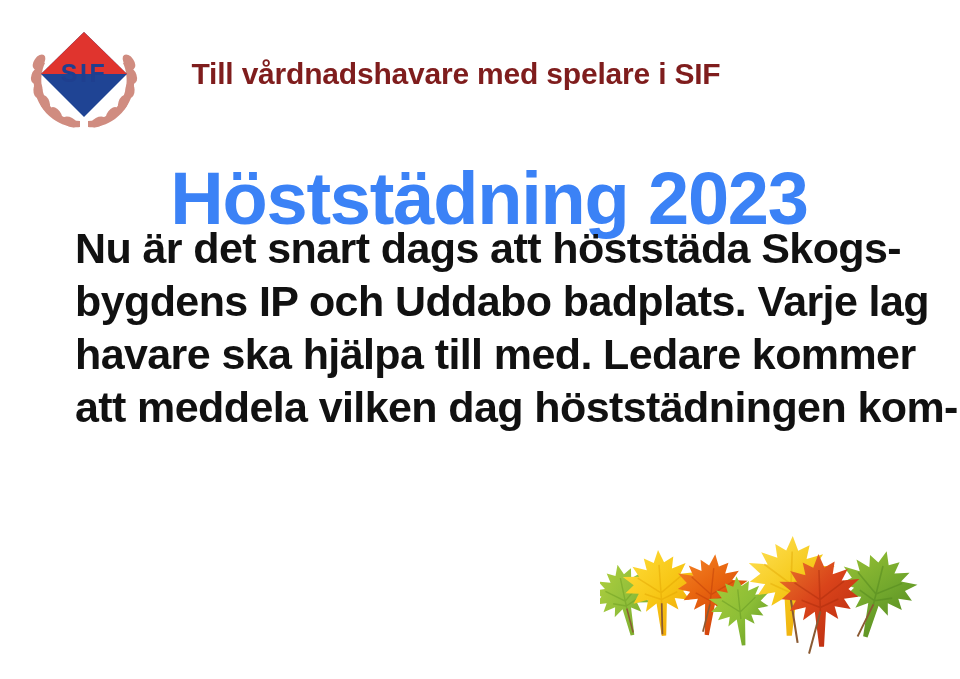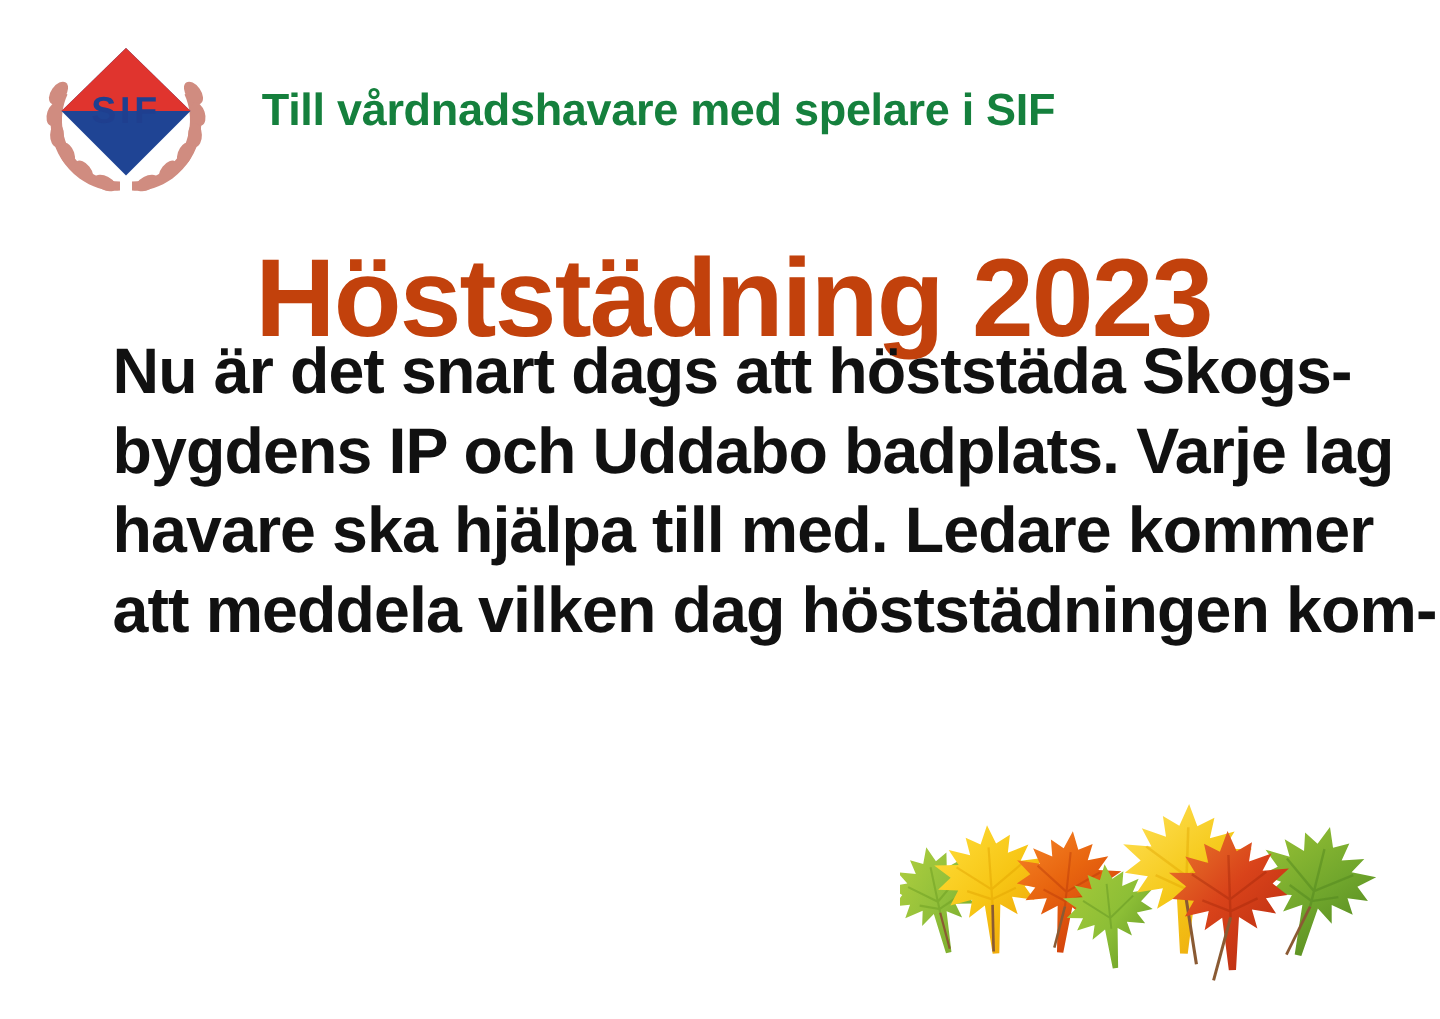--- a/index.html
+++ b/index.html
@@ -25,47 +25,47 @@
     left: 25px;
     top: 22px;
     width: 118px;
     height: 112px;
   }
   #club-logo svg { display: block; width: 100%; height: 100%; }
 
   
   #header-line {
     position: absolute;
-    left: 0;
+    left: 17px;
     top: 57px;
     width: 844px;
     text-align: center;
     padding-left: 34px;
     box-sizing: border-box;
     font-size: 30px;
     font-weight: bold;
     letter-spacing: -0.2px;
-    color: #15803d;
+    color: #7f1d1d;
     font-stretch: condensed;
     white-space: nowrap;
   }
 
   
   #main-title {
     position: absolute;
     left: 0;
     top: 108px;
     width: 960px;
     text-align: center;
     padding-left: 18px;
     box-sizing: border-box;
     font-size: 74px;
     line-height: 82px;
     font-weight: bold;
-    color: #c2410c;
+    color: #3b82f6;
     font-stretch: condensed;
     letter-spacing: -1.2px;
     white-space: nowrap;
   }
 
   
   #body-text {
     position: absolute;
     left: 43px;
     top: 222px;

